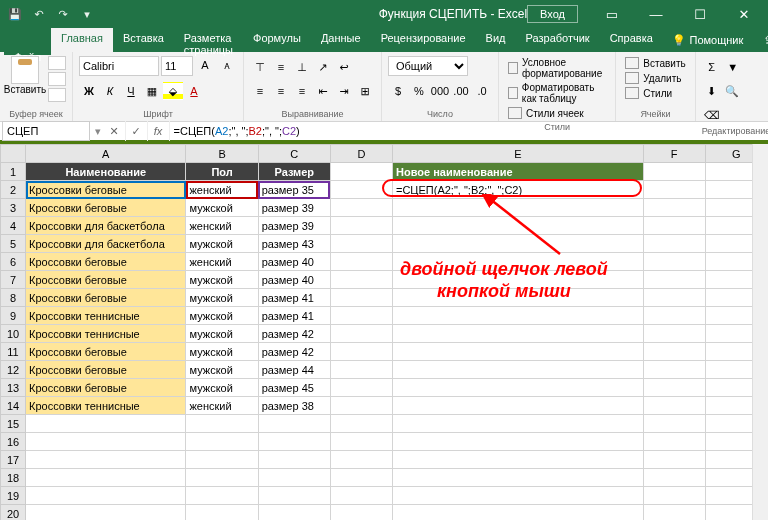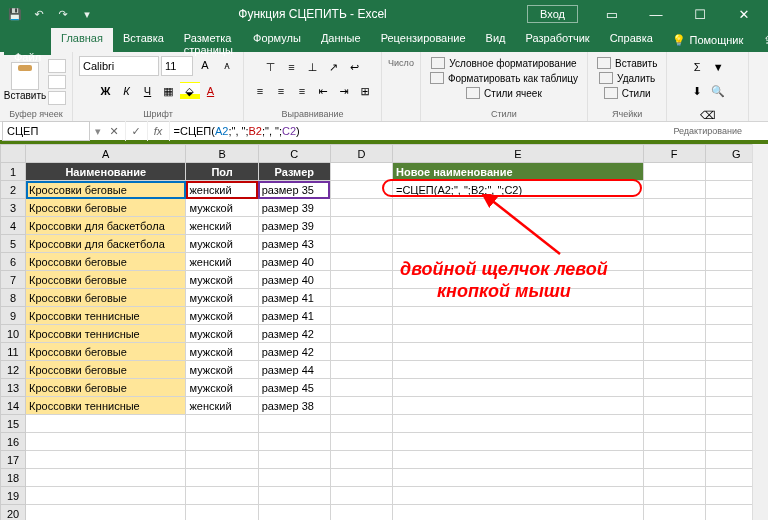--- a/index.html
+++ b/index.html
@@ -1,35 +1,35 @@
 <!DOCTYPE html>
 <html><head>
 <meta charset="utf-8">
 <style>
 * { box-sizing: border-box; margin: 0; padding: 0; font-family: 'Segoe UI', Arial, sans-serif; }
 body { background: #fff; width: 768px; height: 520px; overflow: hidden; font-size: 11px; }
 
 .titlebar { background: #217346; height: 28px; display: flex; align-items: center; padding: 0 4px; color: #fff; }
 .titlebar .qat { display: flex; gap: 2px; }
 .titlebar .qat-btn { width: 22px; height: 22px; display: flex; align-items: center; justify-content: center; font-size: 11px; opacity: 0.9; }
-.titlebar .title { flex: 1; text-align: center; font-size: 12px; }
+.titlebar .title { flex: 1; text-align: right; font-size: 12px; }
 .titlebar .right { display: flex; align-items: center; gap: 4px; }
 .login-box { border: 1px solid rgba(255,255,255,0.5); padding: 2px 12px; font-size: 11px; margin-right: 10px; }
 .win-btn { width: 40px; height: 28px; display: flex; align-items: center; justify-content: center; font-size: 13px; }
 
 .ribbon-tabs { background: #217346; height: 24px; display: flex; padding-left: 4px; }
 .ribbon-tab { padding: 4px 10px; font-size: 11px; color: #fff; cursor: pointer; }
 .ribbon-tab.file { background: #217346; margin-top: 19px; }
 .ribbon-tab.active { background: #f3f3f3; color: #217346; }
 .ribbon-right { margin-left: auto; display: flex; }
 .ribbon-right .ribbon-tab { display: flex; align-items: center; gap: 3px; }
 
 .ribbon { background: #f3f3f3; height: 70px; display: flex; border-bottom: 1px solid #d4d4d4; }
 .ribbon-group { border-right: 1px solid #e0e0e0; padding: 4px 6px 2px 6px; display: flex; flex-direction: column; }
-.ribbon-group-content { flex: 1; display: flex; align-items: center; gap: 4px; }
+.ribbon-group-content { flex: 1; display: flex; align-items: flex-start; gap: 4px; }
 .ribbon-group-label { font-size: 9px; color: #666; text-align: center; margin-top: 2px; }
 .paste-btn { display: flex; flex-direction: column; align-items: center; width: 38px; }
 .paste-icon { width: 28px; height: 28px; background: #fff; border: 1px solid #ccc; position: relative; }
 .paste-icon::after { content: ''; position: absolute; top: 2px; left: 6px; width: 14px; height: 6px; background: #d4a056; border-radius: 2px; }
 .small-stack { display: flex; flex-direction: column; gap: 2px; }
 .small-btn { width: 18px; height: 14px; border: 1px solid #ccc; background: #fff; }
 
 .font-group input { width: 80px; height: 20px; font-size: 11px; border: 1px solid #ccc; padding: 0 3px; }
 .font-size { width: 32px !important; }
 .btn-row { display: flex; gap: 1px; margin-top: 2px; }
@@ -175,20 +175,30 @@
         <span class="fmt-btn">≡</span>
         <span class="fmt-btn">≡</span>
         <span class="fmt-btn">⇤</span>
         <span class="fmt-btn">⇥</span>
         <span class="fmt-btn">⊞</span>
       </div>
     </div>
     <div class="ribbon-group-label">Выравнивание</div>
   </div>
   <div class="ribbon-group">
+    <div class="ribbon-group-content" style="flex-direction:column">
+      <select class="dropdown" style="width:80px"><option>Общий</option></select>
+      <div class="btn-row">
+        <span class="fmt-btn">$</span>
+        <span class="fmt-btn">%</span>
+        <span class="fmt-btn">000</span>
+        <span class="fmt-btn">.00</span>
+        <span class="fmt-btn">.0</span>
+      </div>
+    </div>
     <div class="ribbon-group-label">Число</div>
   </div>
   <div class="ribbon-group">
     <div class="ribbon-group-content" style="flex-direction:column;gap:1px">
       <div class="style-btn">
           <div class="style-icon"></div>
           <span>Условное форматирование</span>
         </div>
       <div class="style-btn">
           <div class="style-icon"></div>

